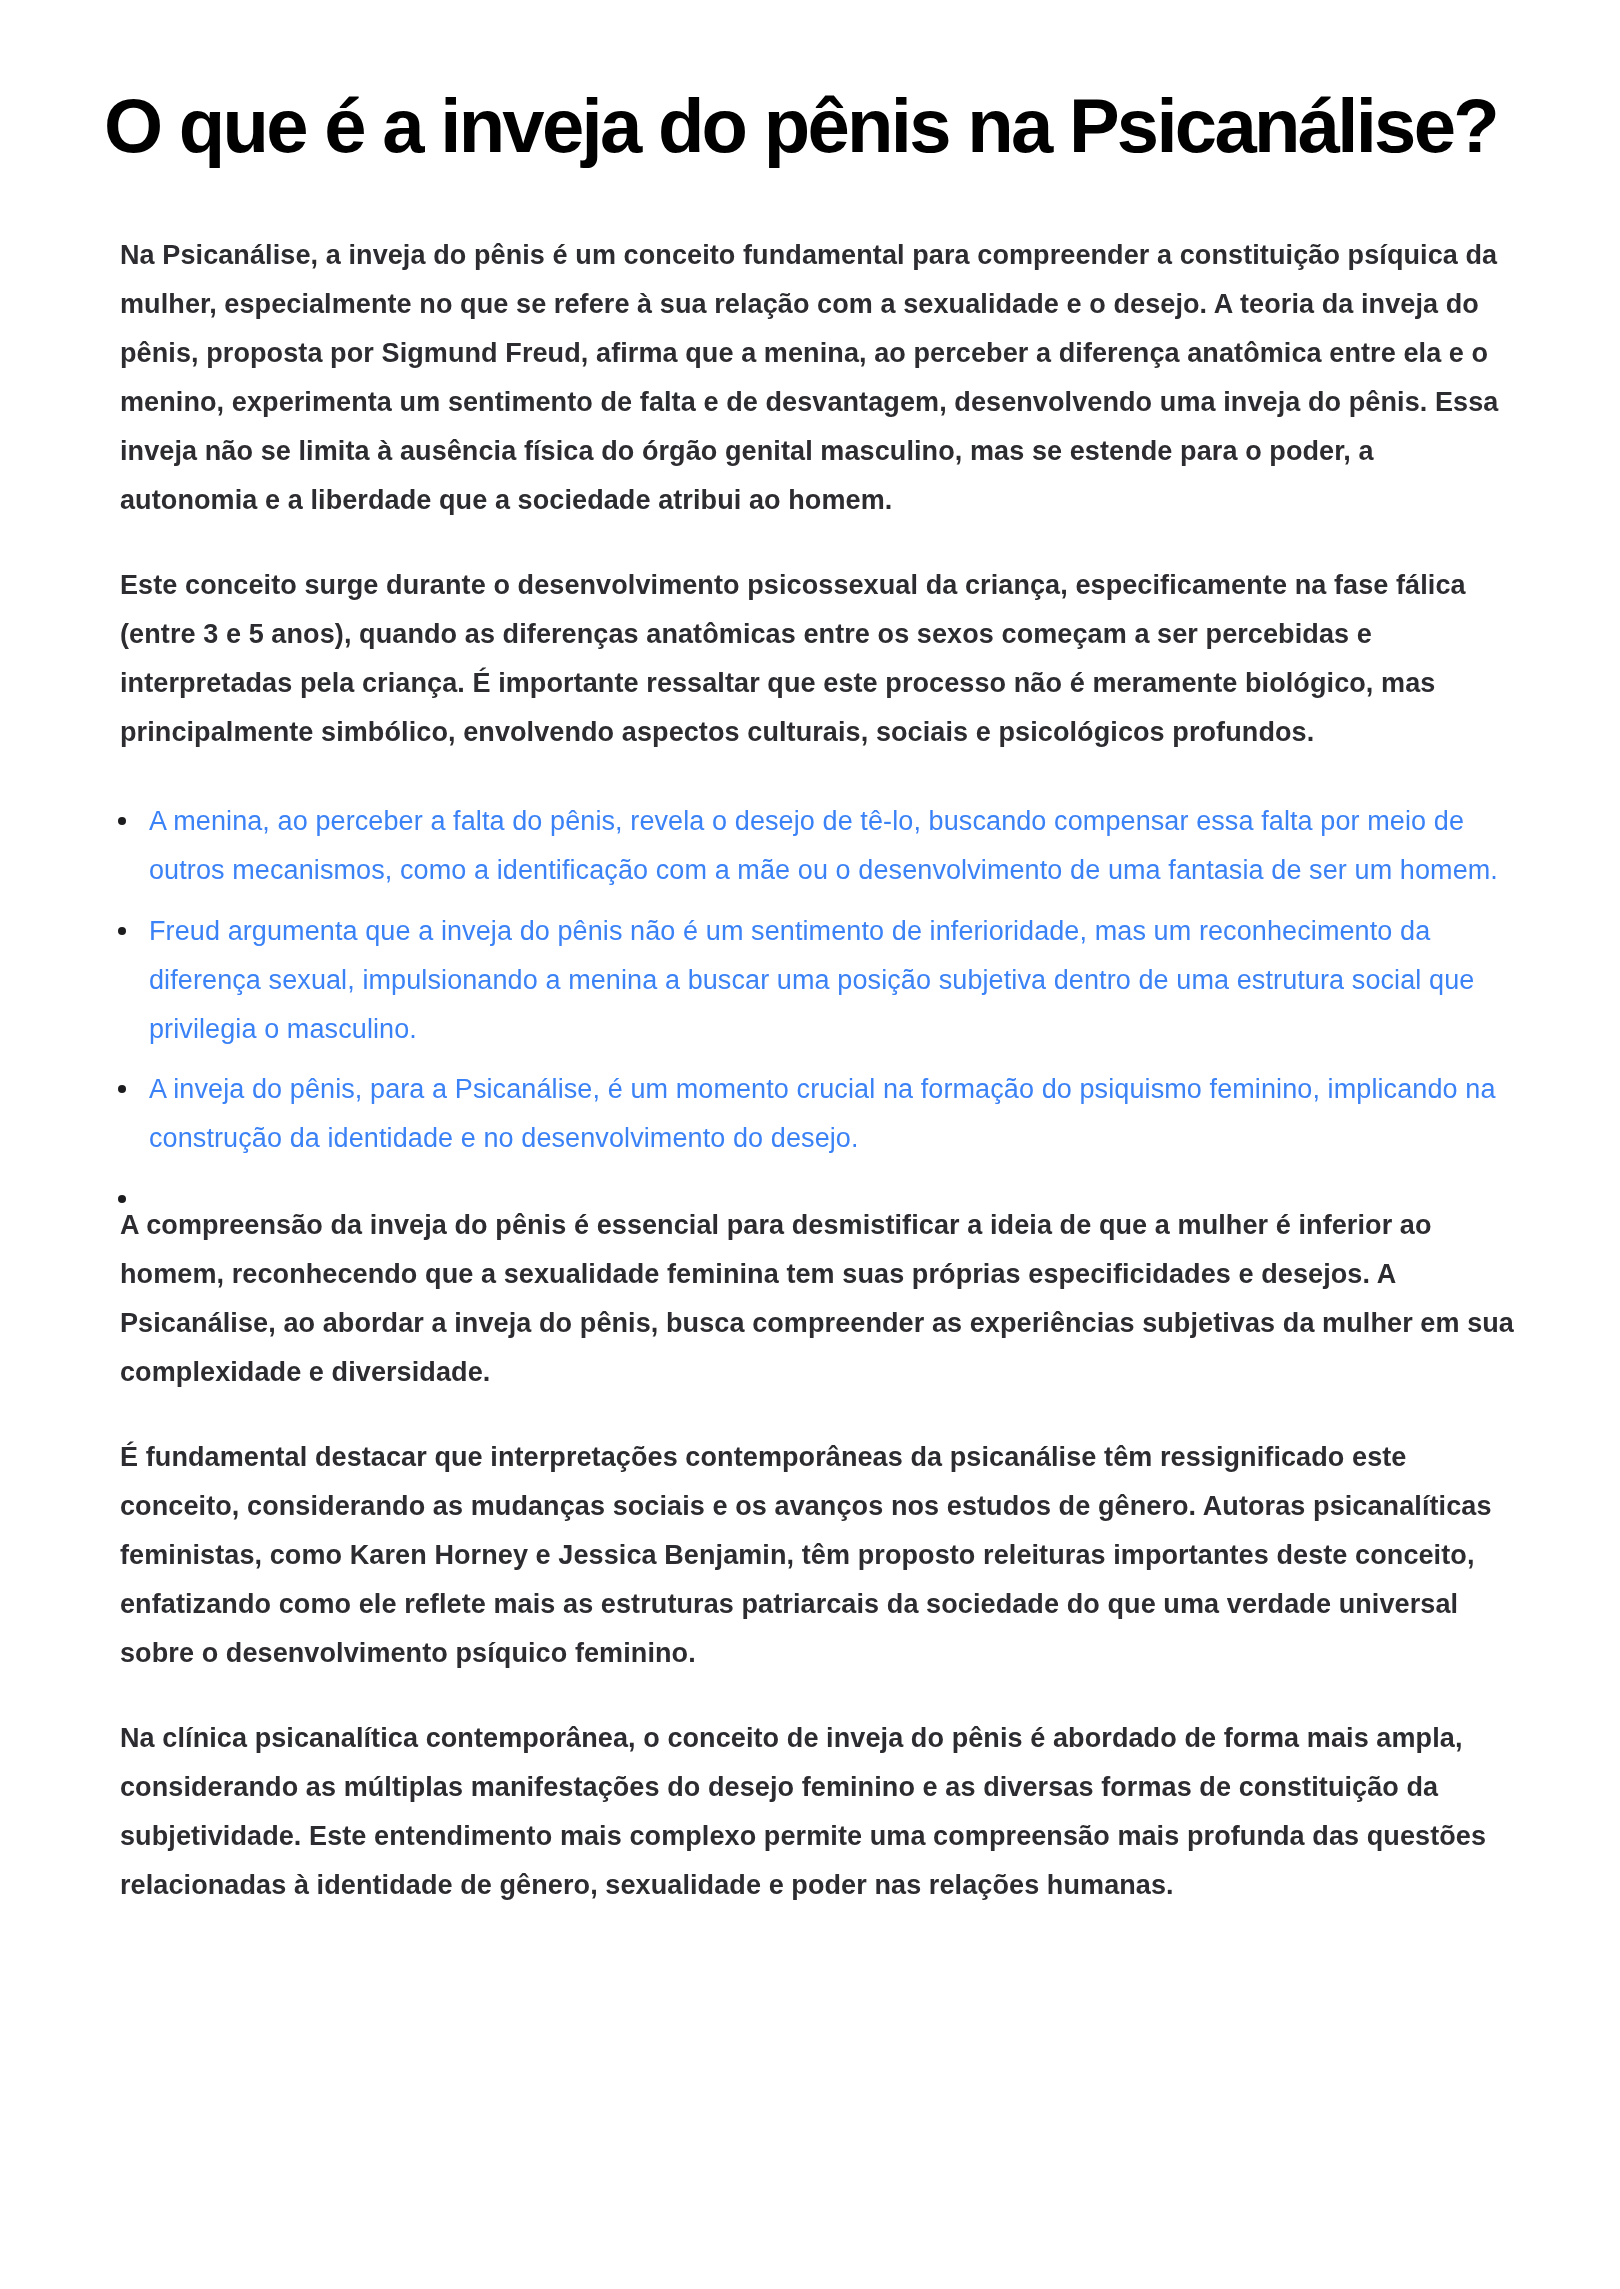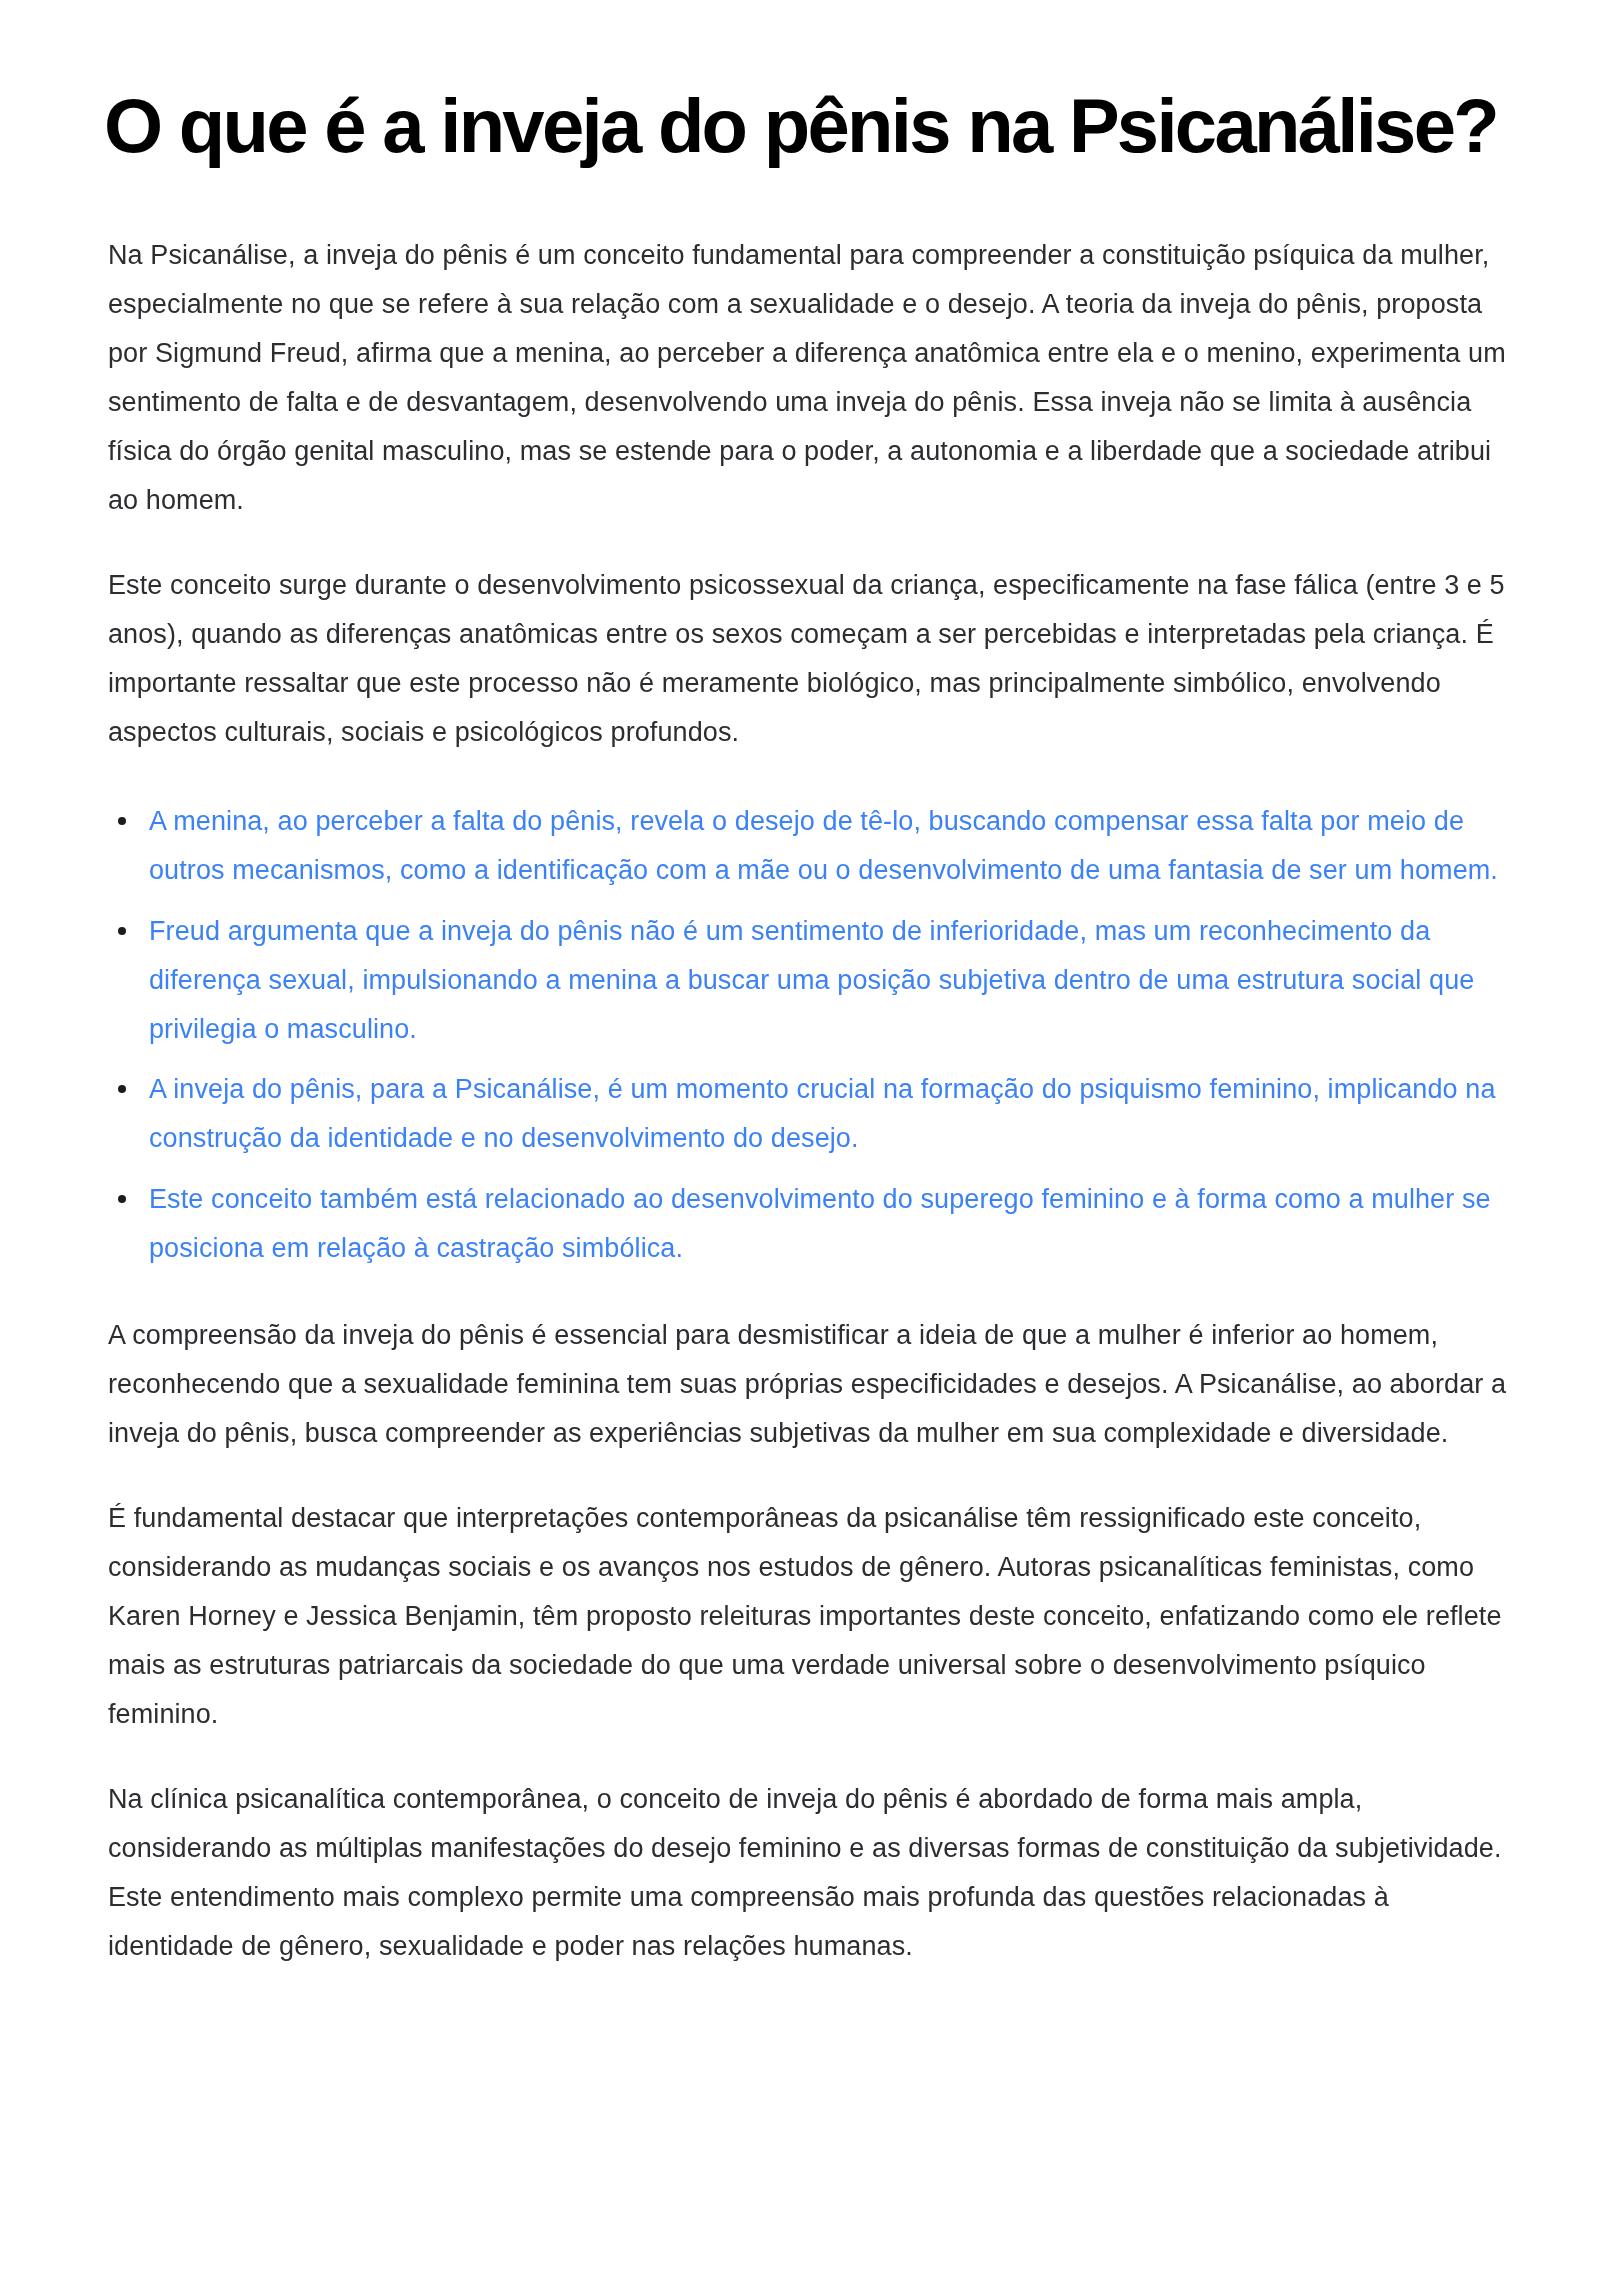--- a/index.html
+++ b/index.html
@@ -22,25 +22,26 @@
   .page-title {
     margin: 0 0 63px 0;
     font-size: 76px;
     line-height: 1.12;
     font-weight: 700;
     letter-spacing: -2.7px;
     color: #000000;
     white-space: nowrap;
   }
   .para {
-    margin: 0 0 36px 4px;
+    margin: 0 0 36px 16px;
     font-size: 27px;
     line-height: 49px;
     color: #2d2d31;
     letter-spacing: 0.1px;
+    font-weight: bold;
   }
   ul.bullet-list {
     list-style: none;
     margin: 40px 0 38px 0;
     padding: 0;
   }
   ul.bullet-list li {
     position: relative;
     margin: 0 0 11.7px 0;
     padding-left: 45px;
@@ -78,21 +79,20 @@
     <li>
       <span class="bullet-dot"></span>
       <span>Freud argumenta que a inveja do pênis não é um sentimento de inferioridade, mas um reconhecimento da diferença sexual, impulsionando a menina a buscar uma posição subjetiva dentro de uma estrutura social que privilegia o masculino.</span>
     </li>
     <li>
       <span class="bullet-dot"></span>
       <span>A inveja do pênis, para a Psicanálise, é um momento crucial na formação do psiquismo feminino, implicando na construção da identidade e no desenvolvimento do desejo.</span>
     </li>
     <li>
       <span class="bullet-dot"></span>
-      <span>Este conceito também está relacionado ao desenvolvimento do superego feminino e à forma como a mulher se posiciona em relação à castração simbólica.</span>
     </li>
   </ul>
 
   <p class="para">A compreensão da inveja do pênis é essencial para desmistificar a ideia de que a mulher é inferior ao homem, reconhecendo que a sexualidade feminina tem suas próprias especificidades e desejos. A Psicanálise, ao abordar a inveja do pênis, busca compreender as experiências subjetivas da mulher em sua complexidade e diversidade.</p>
 
   <p class="para">É fundamental destacar que interpretações contemporâneas da psicanálise têm ressignificado este conceito, considerando as mudanças sociais e os avanços nos estudos de gênero. Autoras psicanalíticas feministas, como Karen Horney e Jessica Benjamin, têm proposto releituras importantes deste conceito, enfatizando como ele reflete mais as estruturas patriarcais da sociedade do que uma verdade universal sobre o desenvolvimento psíquico feminino.</p>
 
   <p class="para">Na clínica psicanalítica contemporânea, o conceito de inveja do pênis é abordado de forma mais ampla, considerando as múltiplas manifestações do desejo feminino e as diversas formas de constituição da subjetividade. Este entendimento mais complexo permite uma compreensão mais profunda das questões relacionadas à identidade de gênero, sexualidade e poder nas relações humanas.</p>
 
 </div>

